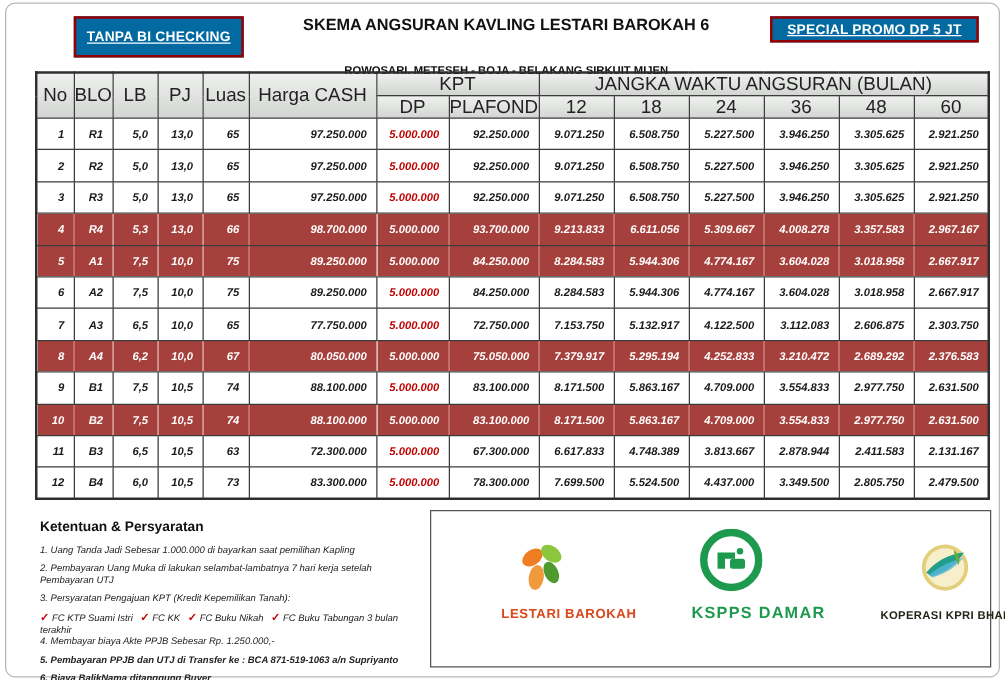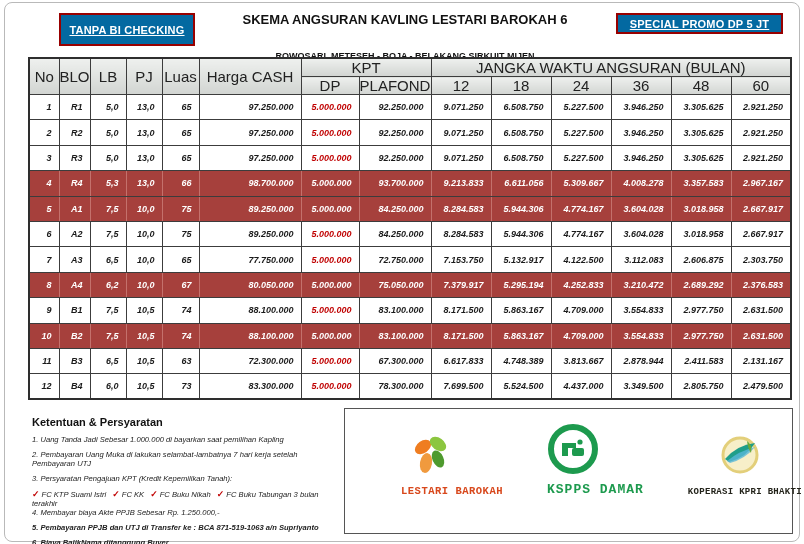--- a/index.html
+++ b/index.html
@@ -82,21 +82,21 @@
     font-size: 8.4px; font-weight: bold; font-style: italic;
     text-align: center; padding: 4px 10px 3px 10px; line-height: 1.5;
     color: #111;
   }
   .logo-row {
     display: flex; justify-content: space-around; align-items: flex-end;
     padding: 8px 12px 0 12px; height: 88px;
   }
   .logo { display: flex; flex-direction: column; align-items: center; }
   .logo-art { margin-bottom: 4px; }
-  .logo-label { font-family: Liberation Mono, monospace; font-weight: bold; white-space: nowrap; padding-left: 44px; }
+  .logo-label { font-family: Liberation Sans, sans-serif; font-weight: bold; white-space: nowrap; padding-left: 44px; }
   .logo-label.lestari { color: #d8481c; font-size: 10.5px; letter-spacing: .5px; }
   .logo-label.kspps   { color: #1d9a4e; font-size: 13px; letter-spacing: 1px; }
   .logo-label.kpri    { color: #23231a; font-size: 9px; letter-spacing: .3px; }
 </style>
 </head>
 <body>
 
 <div class="page-frame"></div>
 
 <div class="badge badge-left">

